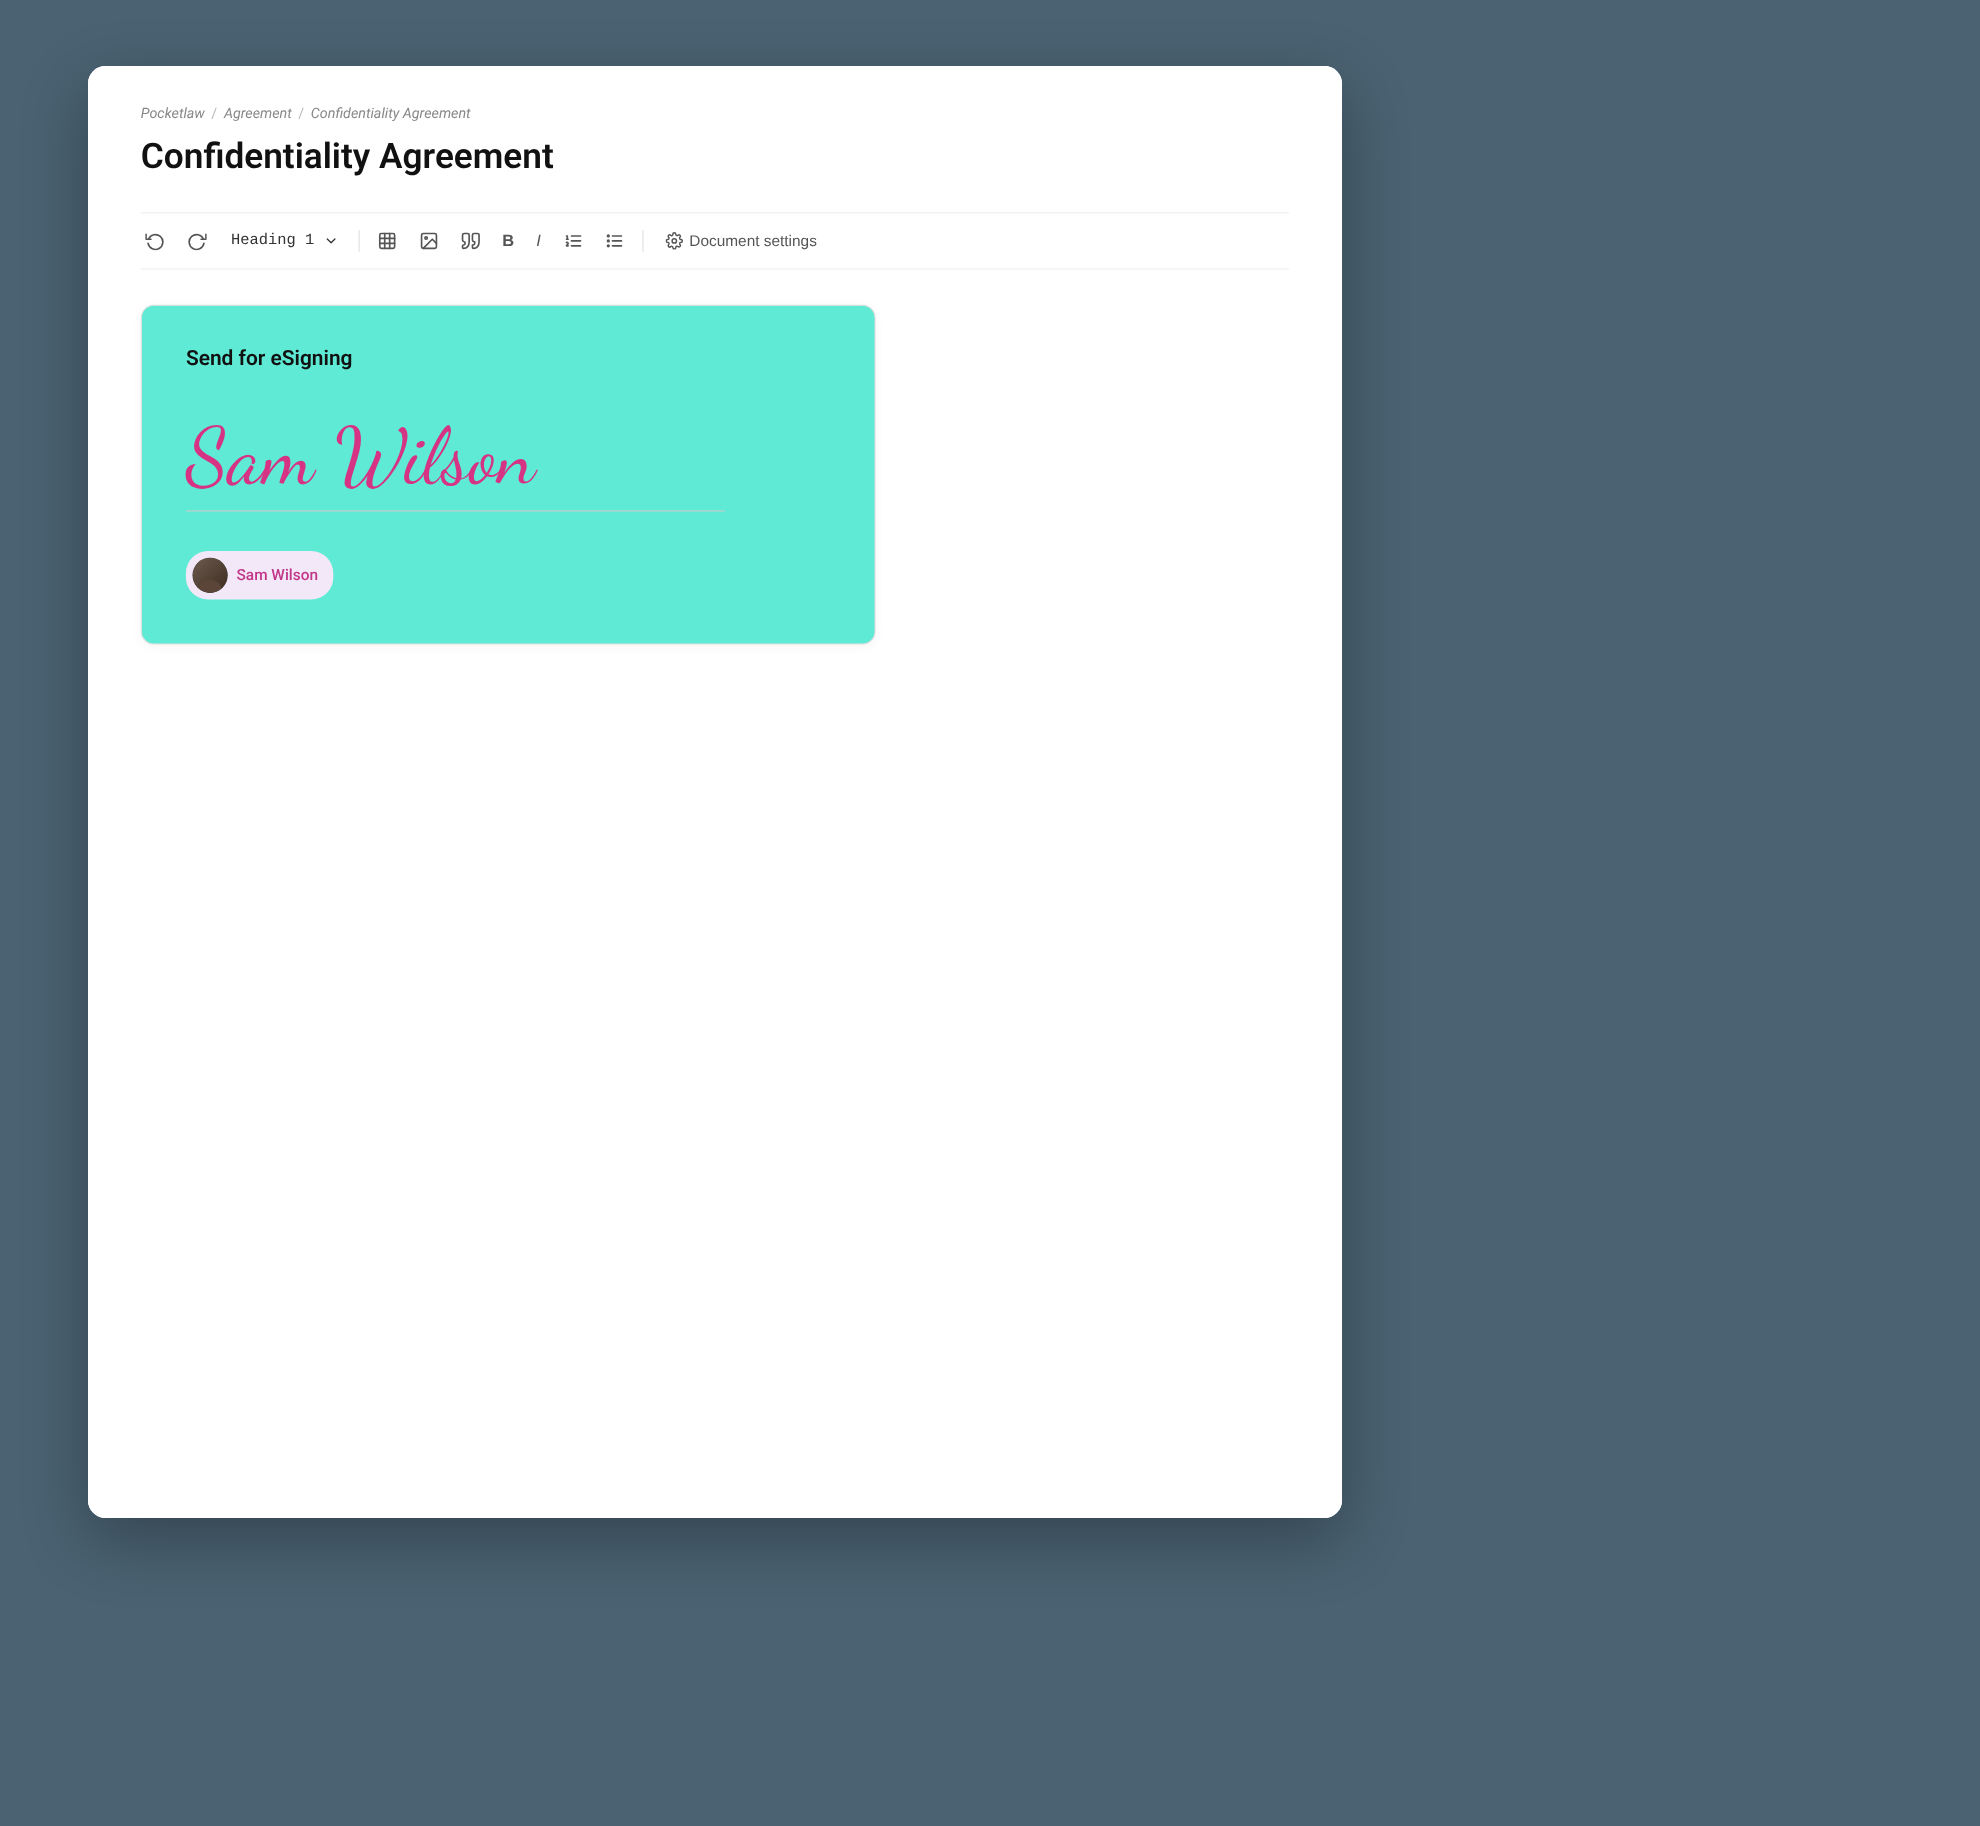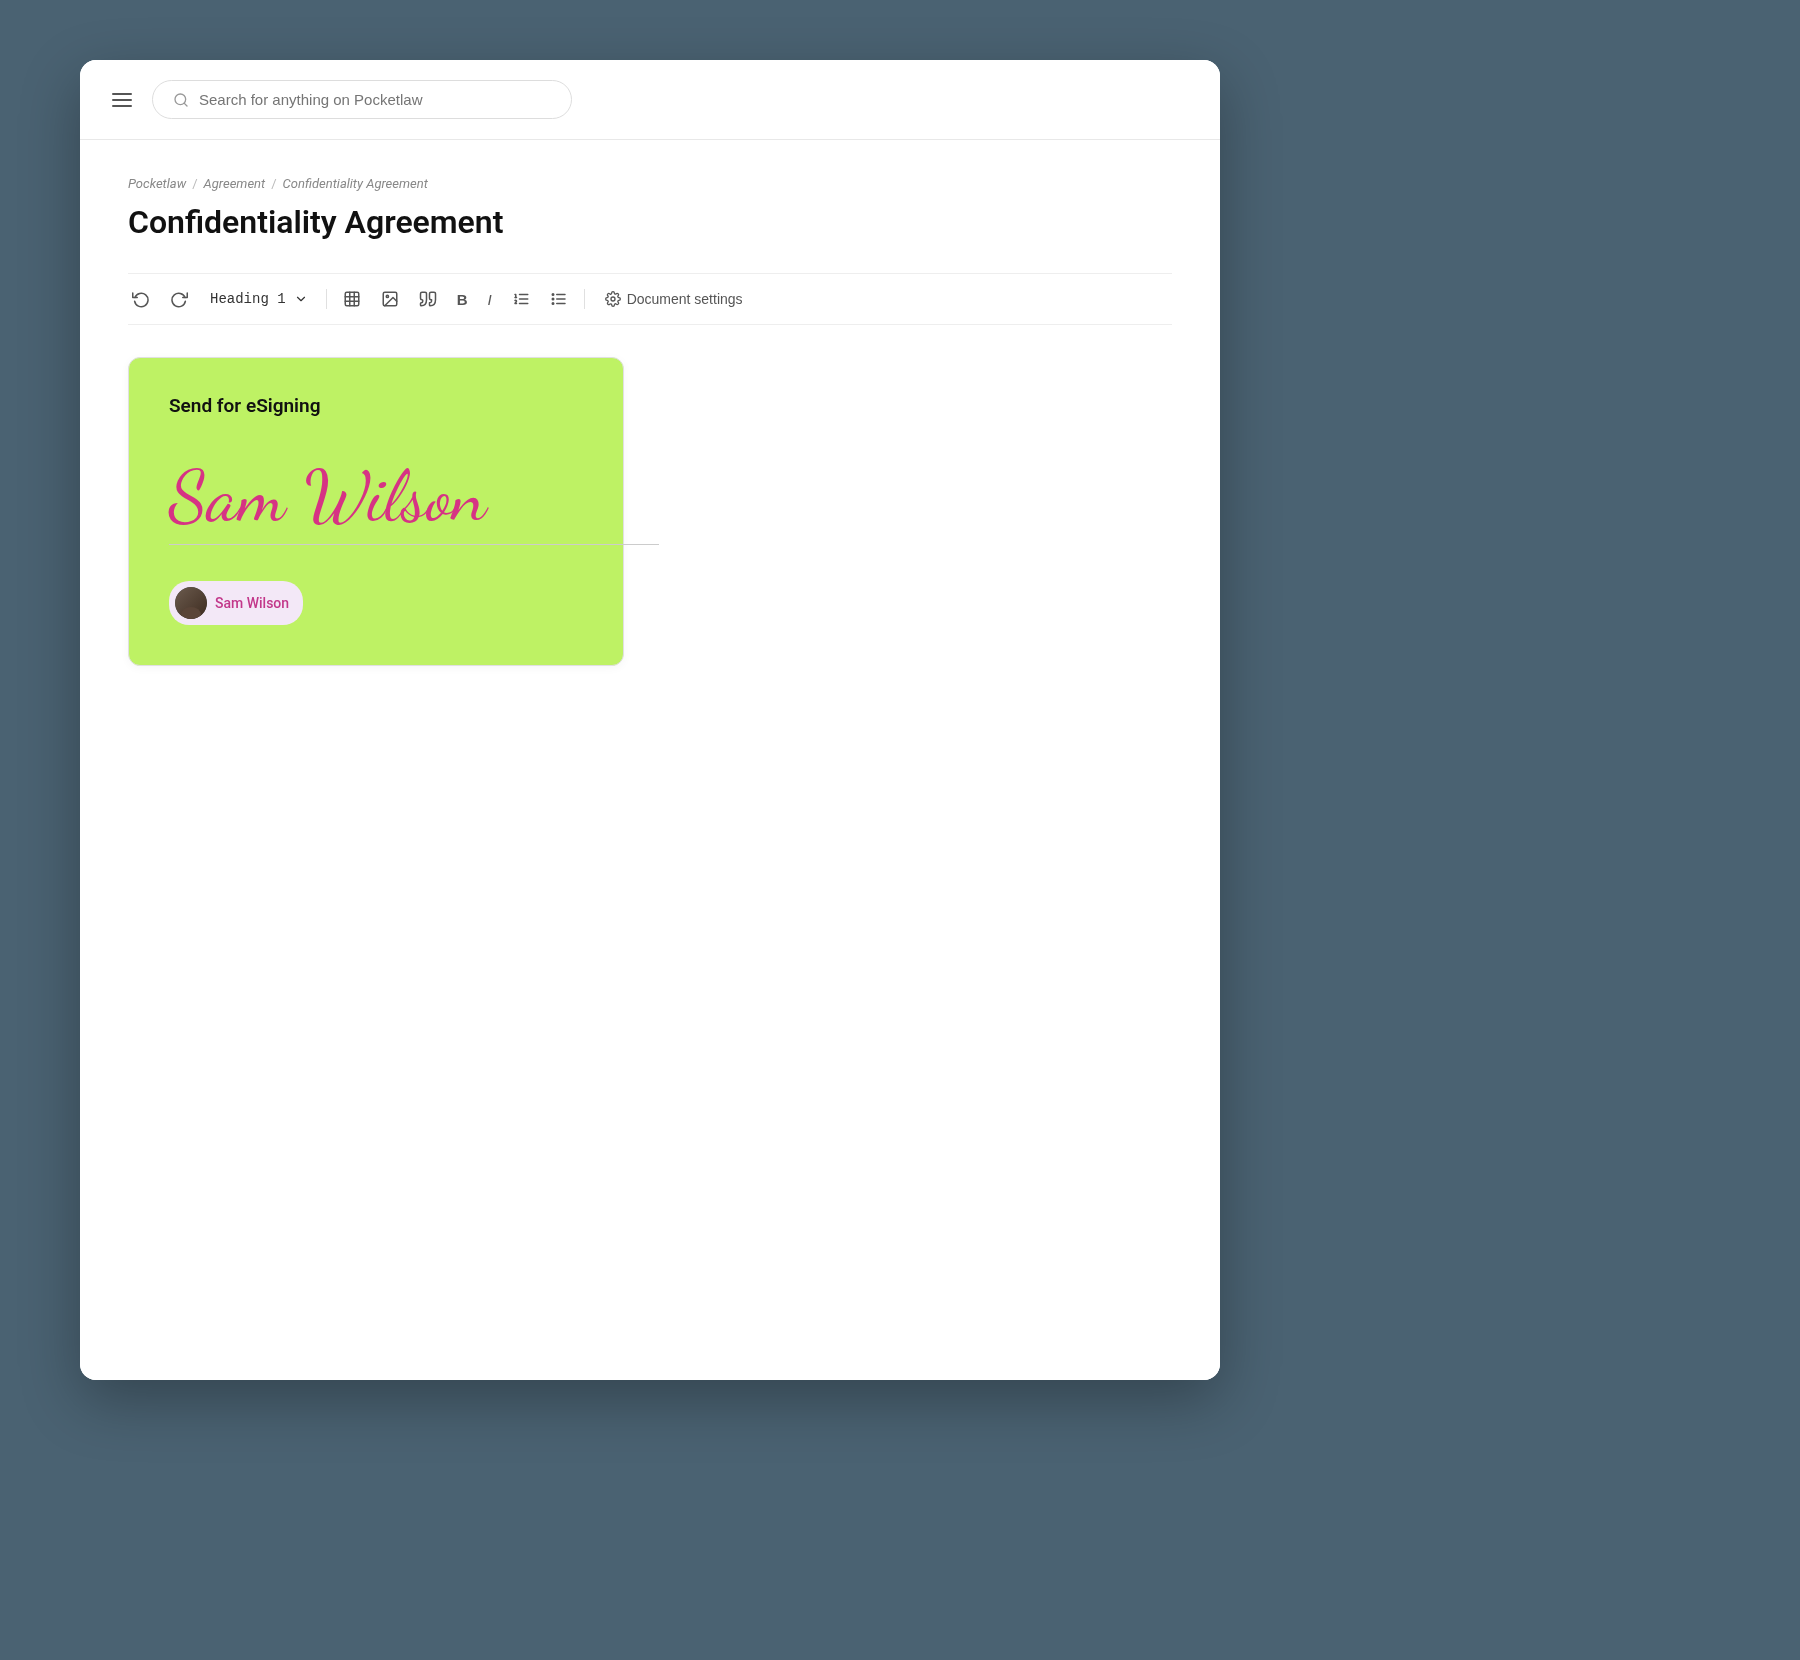--- a/index.html
+++ b/index.html
@@ -164,25 +164,25 @@
       gap: 6px;
       background: none;
       border: none;
       cursor: pointer;
       font-size: 14px;
       color: #555;
       margin-left: 8px;
     }
 
     .esigning-card {
-      background: #bef264;
+      background: #5eead4;
       border: 1.5px solid #e0e0e0;
       border-radius: 12px;
       padding: 36px 60px 40px 40px;
-      width: 496px;
+      width: 668px;
       box-shadow: 0 2px 10px rgba(0,0,0,0.04);
     }
 
     .esigning-title {
       font-size: 19px;
       font-weight: 600;
       color: #111;
       margin-bottom: 40px;
     }
 
@@ -257,34 +257,20 @@
     }
 
     .bold-btn { font-weight: 700; font-size: 15px; }
     .italic-btn { font-style: italic; font-size: 15px; }
   </style>
 </head>
 <body>
 
 <div class="app-window">
 
-  <div class="topbar">
-    <button class="hamburger-btn" aria-label="Menu">
-      <span></span>
-      <span></span>
-      <span></span>
-    </button>
-    <div class="search-bar">
-      <svg class="search-icon-svg" width="16" height="16" viewBox="0 0 24 24" fill="none" stroke="#999" stroke-width="2" stroke-linecap="round" stroke-linejoin="round">
-        <circle cx="11" cy="11" r="8"></circle>
-        <line x1="21" y1="21" x2="16.65" y2="16.65"></line>
-      </svg>
-      <input class="search-input" type="text" placeholder="Search for anything on Pocketlaw" style="">
-    </div>
-  </div>
 
   <div class="main-content">
 
     <div class="breadcrumb">
       <span class="breadcrumb-item">Pocketlaw</span>
       <span class="breadcrumb-sep">/</span>
       <span class="breadcrumb-item">Agreement</span>
       <span class="breadcrumb-sep">/</span>
       <span class="breadcrumb-item">Confidentiality Agreement</span>
     </div>

